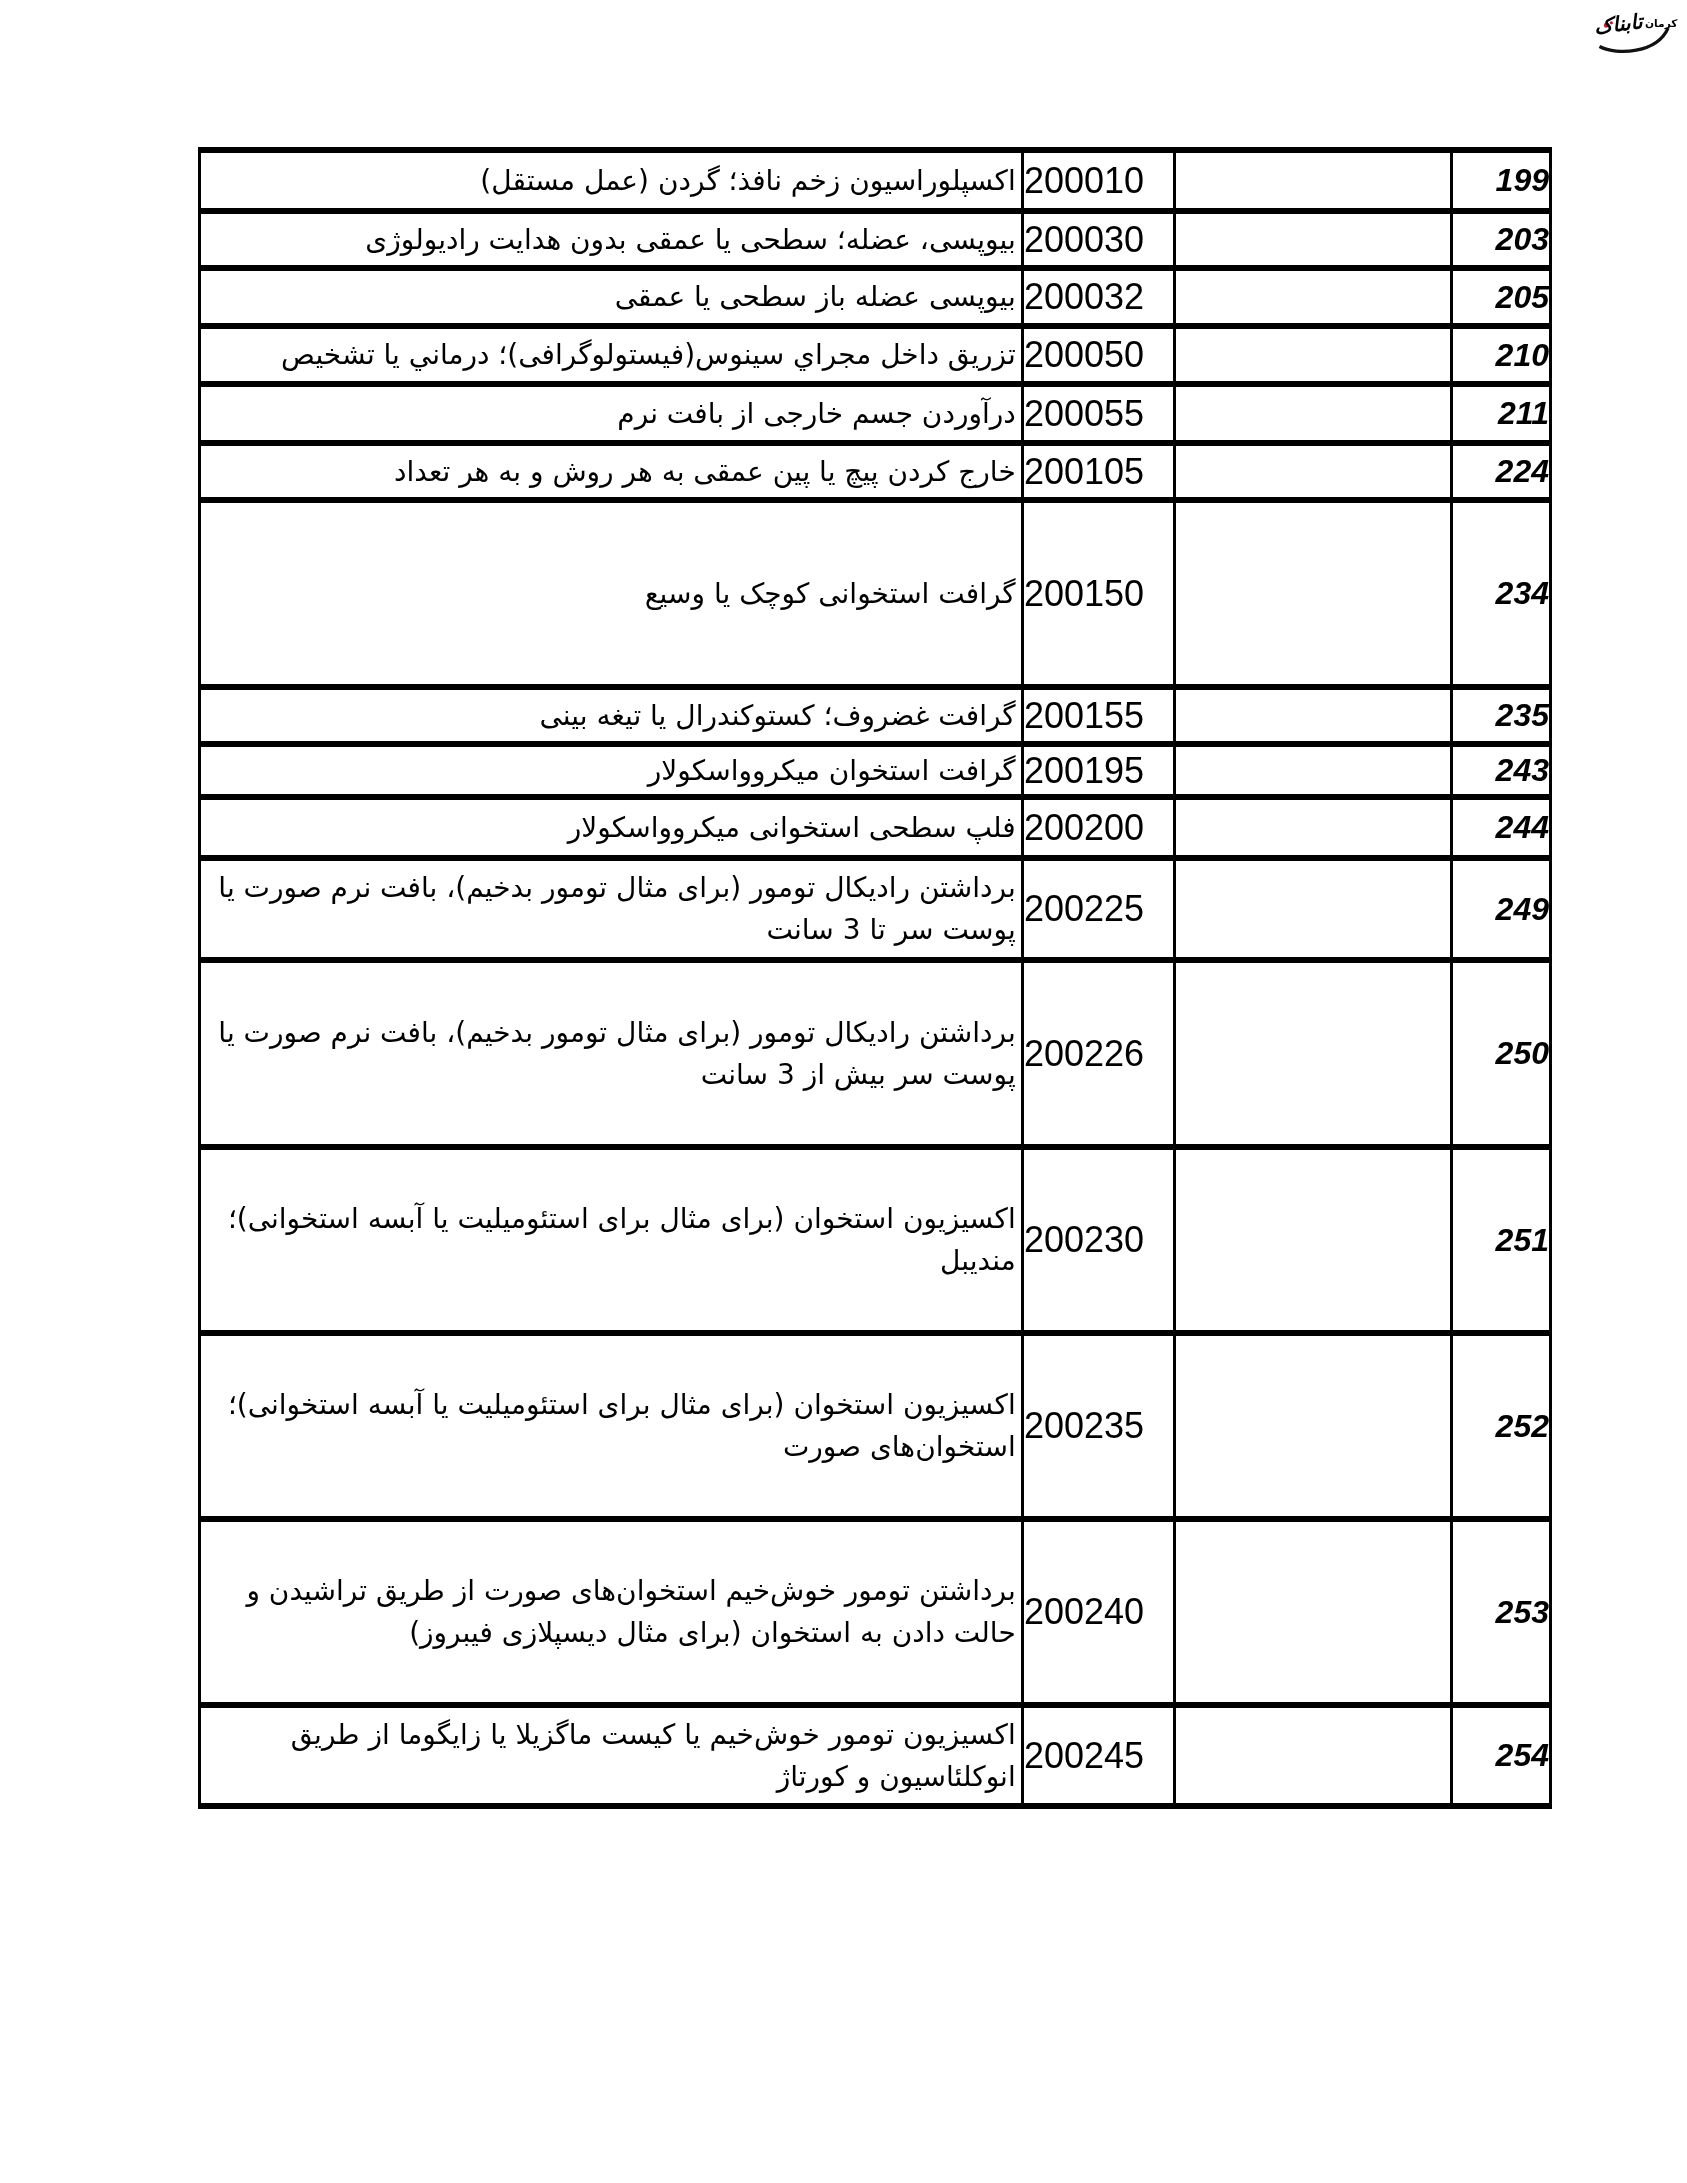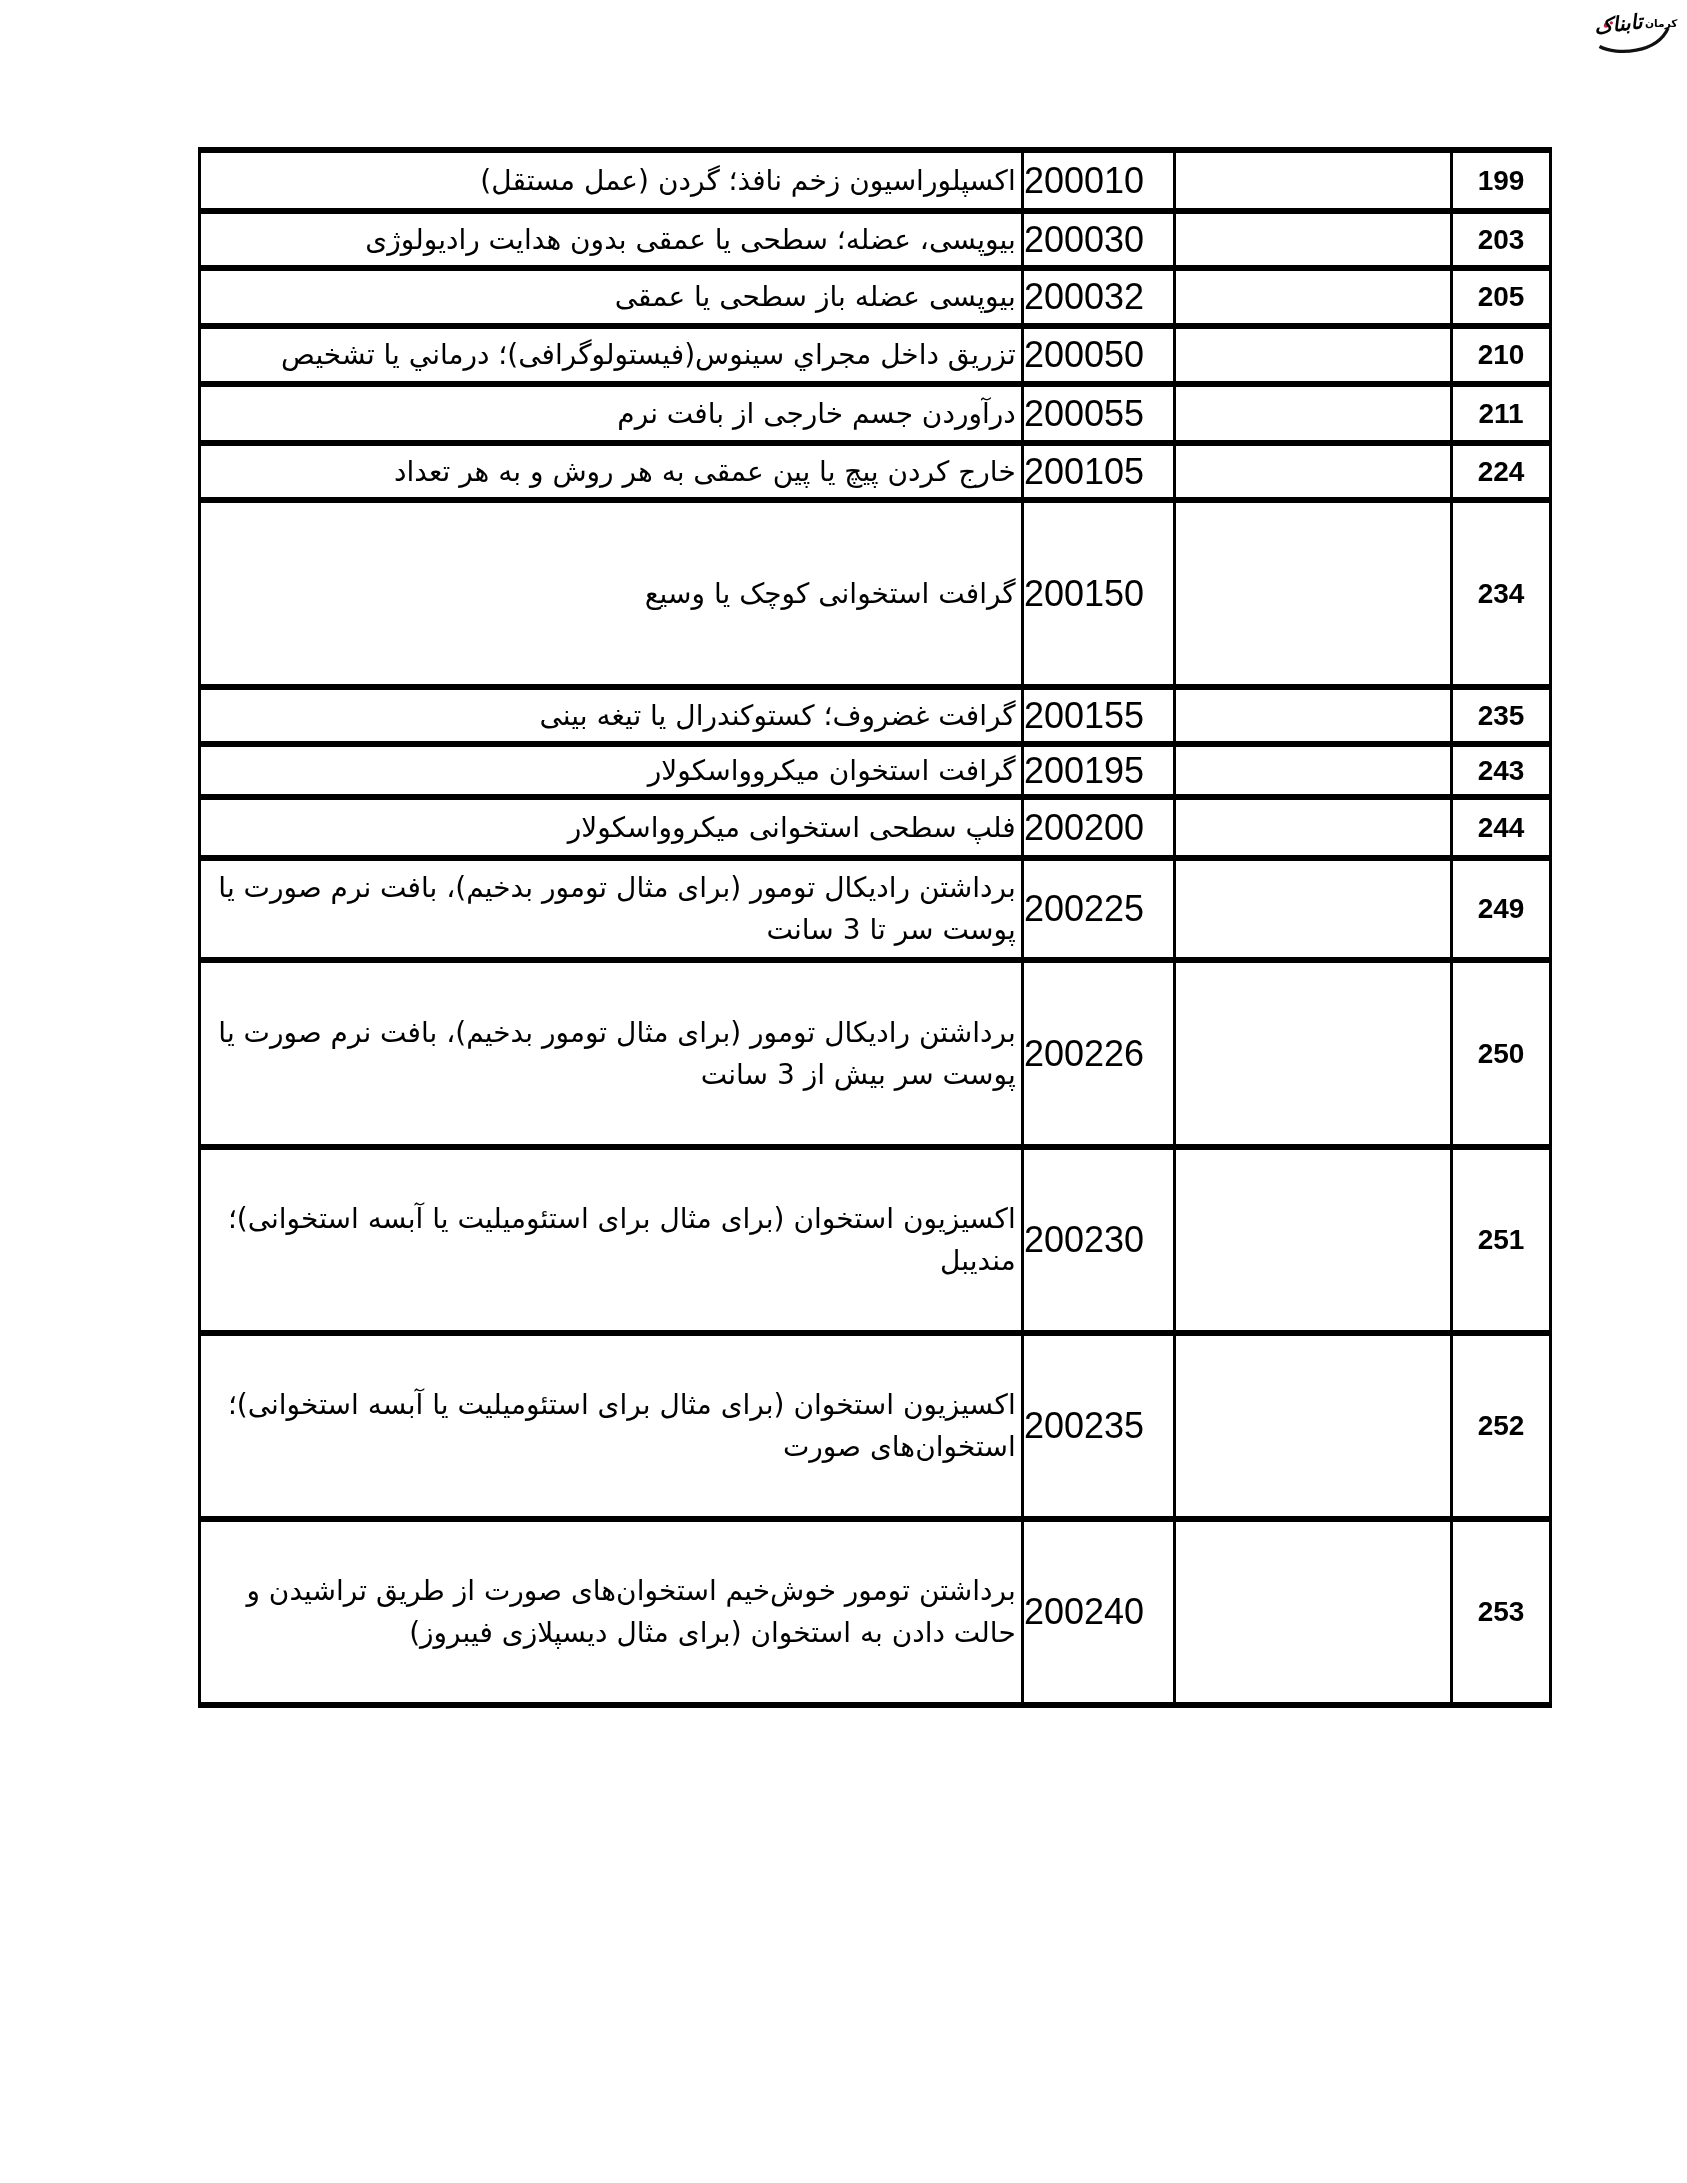--- a/index.html
+++ b/index.html
@@ -74,25 +74,26 @@
     font-size: 28px;
     line-height: 1.5;
   }
   td.code {
     text-align: left;
     font-family: "Liberation Sans", sans-serif;
     font-size: 36px;
     padding: 0;
   }
   td.num {
-    text-align: center;
+    text-align: right;
     font-family: "Liberation Sans", sans-serif;
-    font-size: 28px;
+    font-size: 32px;
     font-weight: bold;
     padding: 0;
+    font-style: italic;
   }
   td.blank { padding: 0; }
 </style>
 </head>
 <body>
 
 <div class="watermark">
   <svg class="wm-swash" width="99" height="52" viewBox="0 0 150 78">
     <path d="M28 58 C55 72, 115 68, 132 30" stroke="#111" stroke-width="5" fill="none"></path>
     <circle cx="38" cy="26" r="3.5" fill="#c02030"></circle>
@@ -193,15 +194,21 @@
       <td class="code">200235</td>
       <td class="blank"></td>
       <td class="num">252</td>
     </tr>
     <tr style="height:186px">
       <td class="desc">برداشتن تومور خوش‌خیم استخوان‌های صورت از طریق تراشیدن و حالت دادن به استخوان (برای مثال دیسپلازی فیبروز)</td>
       <td class="code">200240</td>
       <td class="blank"></td>
       <td class="num">253</td>
     </tr>
+    <tr style="height:101px">
+      <td class="desc">اکسیزیون تومور خوش‌خیم یا کیست ماگزیلا یا زایگوما از طریق انوکلئاسیون و کورتاژ</td>
+      <td class="code">200245</td>
+      <td class="blank"></td>
+      <td class="num">254</td>
+    </tr>
   </tbody>
 </table>
 
 
 </body></html>

